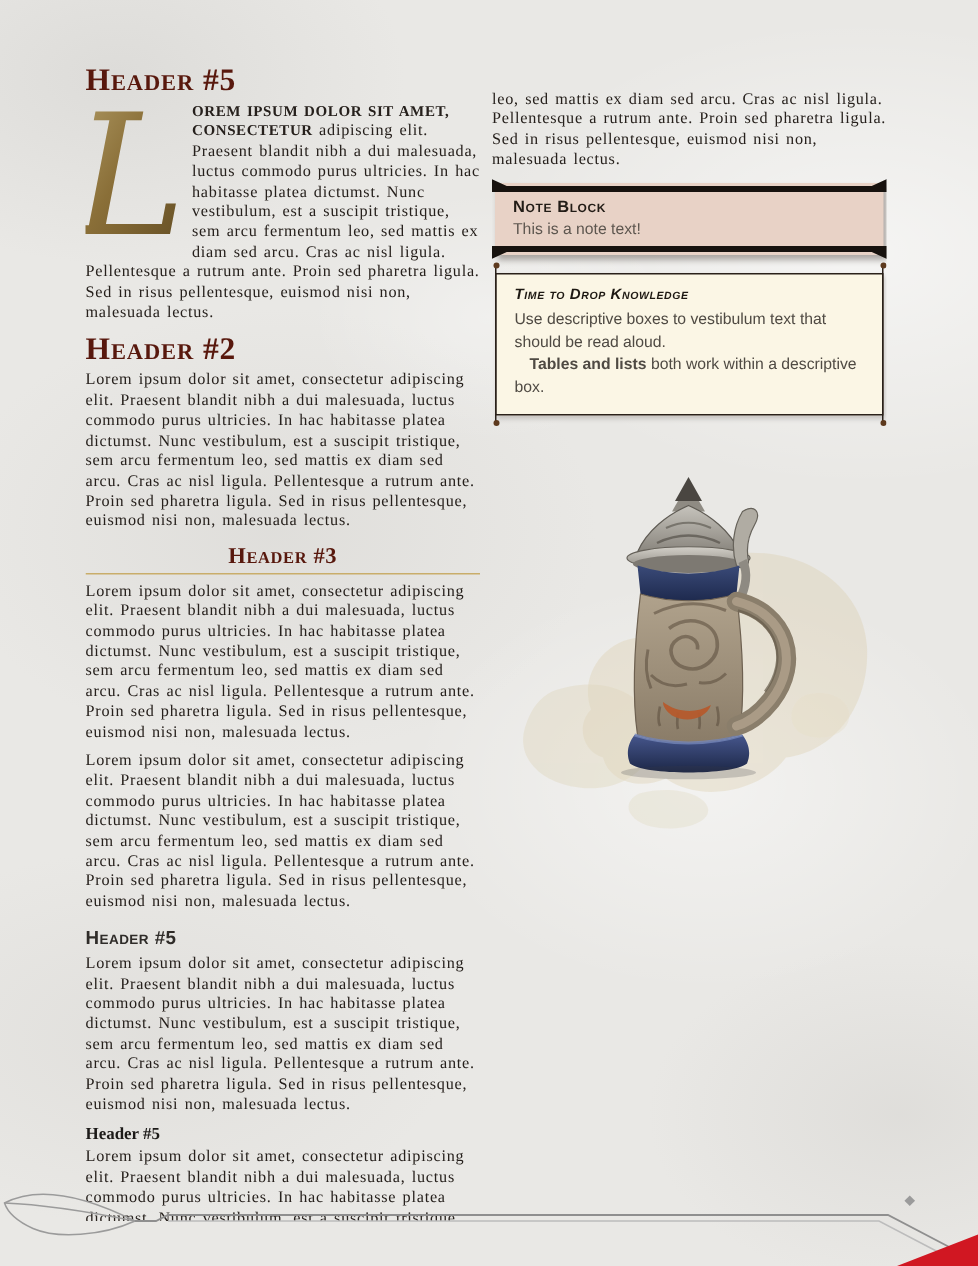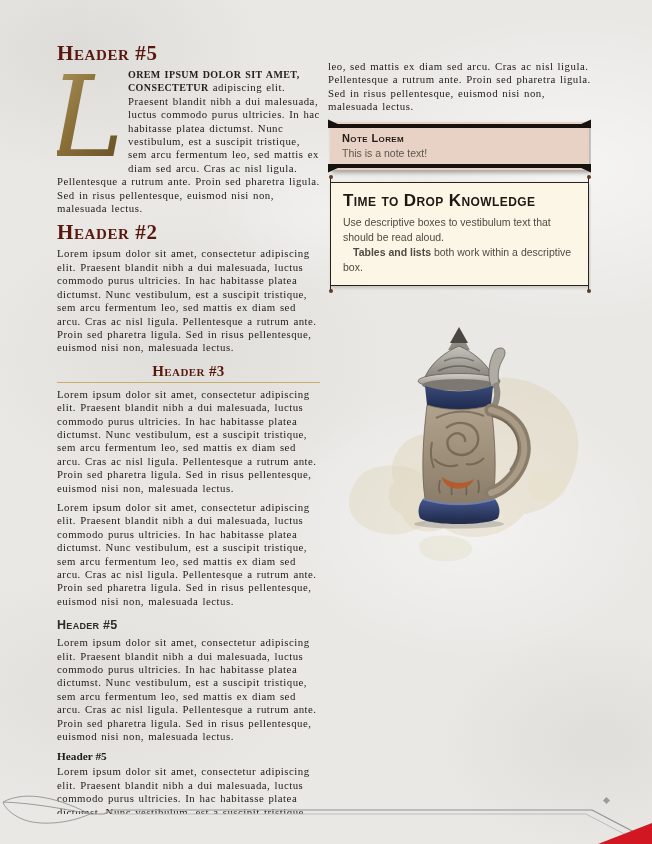--- a/index.html
+++ b/index.html
@@ -75,21 +75,21 @@
     content:""; position:absolute; top:-6px; bottom:-6px; width:0;
     border-left:1px solid #2a211a;
   }
   .descbox::before { left:-1px; }
   .descbox::after  { right:-1px; }
   .pin { position:absolute; width:4px; height:4px; border-radius:50%; background:#5e3a1e; z-index:2; }
   .pin.tl { left:-2.5px; top:-8px; } .pin.tr { right:-2.5px; top:-8px; }
   .pin.bl { left:-2.5px; bottom:-8px; } .pin.br { right:-2.5px; bottom:-8px; }
   .descbox-title {
     font-family:"Liberation Sans", sans-serif; font-variant:small-caps; font-weight:700;
-    font-size:17px; color:#1d1812; letter-spacing:.4px; margin-bottom:4px;
+    font-size:10px; color:#1d1812; letter-spacing:.4px; margin-bottom:4px;font-style:italic;
   }
   .descbox-p { font:10.5px/15px "Liberation Sans", sans-serif; color:#4f4a43; }
   .descbox-p.indent { text-indent:10px; }
 
   .illustration { margin-top:18px; width:263px; height:240px; }
 
   .footer { position:absolute; left:0; top:790px; width:652px; height:54px; }
 </style>
 </head>
 <body>
@@ -142,21 +142,21 @@
   </div>
 
   <div class="col col-right">
 
     <p class="bp">leo, sed mattis ex diam sed arcu. Cras ac nisl ligula. Pellentesque a rutrum ante. Proin sed pharetra ligula. Sed in risus pellentesque, euismod nisi non, malesuada lectus.</p>
 
     <div class="note">
       <svg class="note-bar top" viewBox="0 0 269 9" preserveAspectRatio="none">
         <polygon points="0,0 11,5 258,5 269,0 269,9 0,9" fill="#17120e"></polygon>
       </svg>
-      <div class="note-title">Note Lorem</div>
+      <div class="note-title">Note Block</div>
       <div class="note-text">This is a note text!</div>
       <svg class="note-bar bottom" viewBox="0 0 269 9" preserveAspectRatio="none">
         <polygon points="0,9 11,4 258,4 269,9 269,0 0,0" fill="#17120e"></polygon>
       </svg>
     </div>
 
     <div class="descbox">
       <span class="pin tl"></span>
       <span class="pin tr"></span>
       <span class="pin bl"></span>

